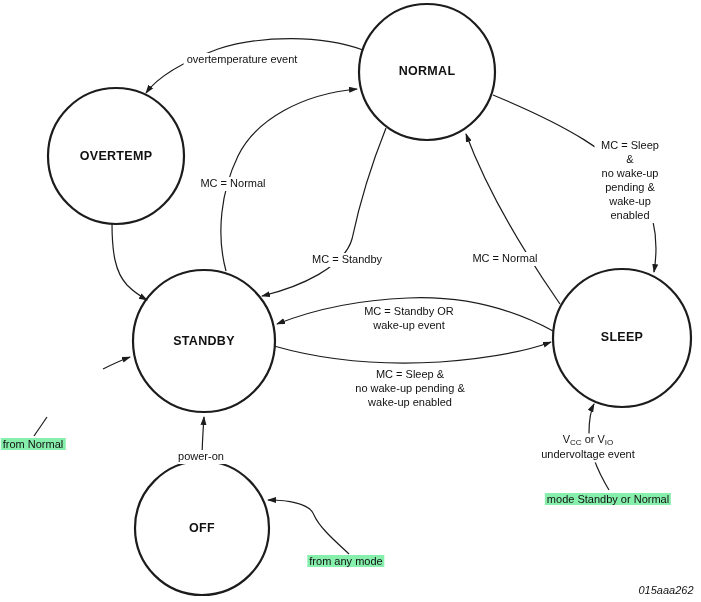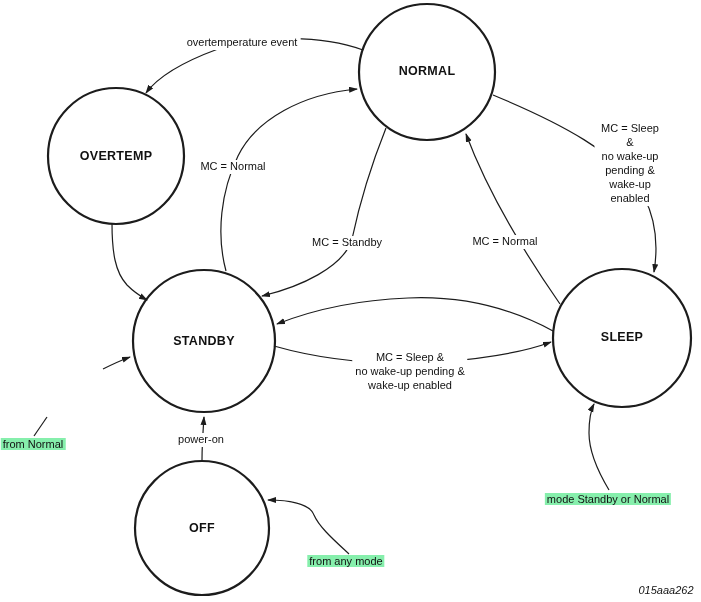--- a/index.html
+++ b/index.html
@@ -8,21 +8,21 @@
     font-family:"Liberation Sans", sans-serif; color:#111; overflow:hidden;
   }
   .stage svg { position:absolute; left:0; top:0; }
   .state-label {
     position:absolute; transform:translate(-50%,-50%);
     font-weight:bold; font-size:12.5px; letter-spacing:.3px; white-space:nowrap;
   }
   .edge-label {
     position:absolute; transform:translate(-50%,-50%);
     font-size:11px; line-height:1.27; text-align:center;
-    background:#fff; padding:0 3px; white-space:pre-line;
+    background:#fff; padding:0 3px; white-space:pre-line;margin-top:17px;
   }
   .note-label {
     position:absolute; transform:translate(-50%,-50%);
     font-size:11px; background:#86efac; padding:0 2px; white-space:nowrap;
   }
   .fig-id {
     position:absolute; transform:translate(-50%,-50%);
     font-size:11px; font-style:italic; white-space:nowrap;
   }
   .vsub { font-size:8px; vertical-align:-2px; }
@@ -66,26 +66,29 @@
   <div class="state-label" style="left:622px;top:337px">SLEEP</div>
   <div class="state-label" style="left:202px;top:528px">OFF</div>
 
   <div class="edge-label" style="left:242px;top:43px">overtemperature event</div>
   <div class="edge-label" style="left:233px;top:167px">MC = Normal</div>
   <div class="edge-label" style="left:347px;top:243px">MC = Standby</div>
   <div class="edge-label" style="left:505px;top:242px">MC = Normal</div>
   <div class="edge-label" style="left:630px;top:164px">MC = Sleep &amp;
 no wake-up pending &amp;
 wake-up enabled</div>
+  <div class="edge-label" style="left:409px;top:302px">MC = Standby OR
+wake-up event</div>
   <div class="edge-label" style="left:410px;top:372px">MC = Sleep &amp;
 no wake-up pending &amp;
 wake-up enabled</div>
   <div class="edge-label" style="left:201px;top:440px">power-on</div>
 
 
+  <div class="edge-label" style="left:588px;top:431px"><span>V</span><span class="vsub">CC</span><span> or V</span><span class="vsub">IO</span><span> undervoltage event</span></div>
 
   <div class="note-label" style="left:33px;top:444px">from Normal</div>
   <div class="note-label" style="left:346px;top:561px">from any mode</div>
   <div class="note-label" style="left:608px;top:499px">mode Standby or Normal</div>
 
   <div class="fig-id" style="left:666px;top:590px">015aaa262</div>
 
 </div>
 
 </body></html>

